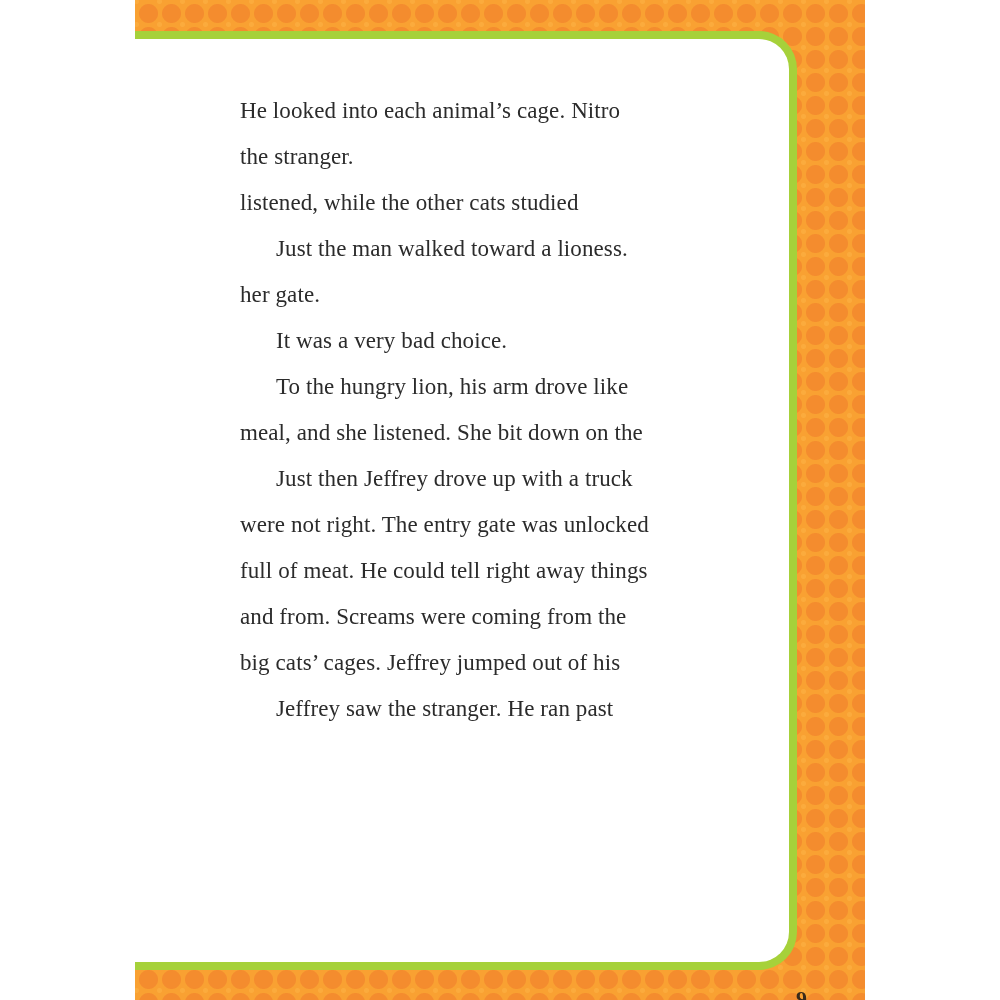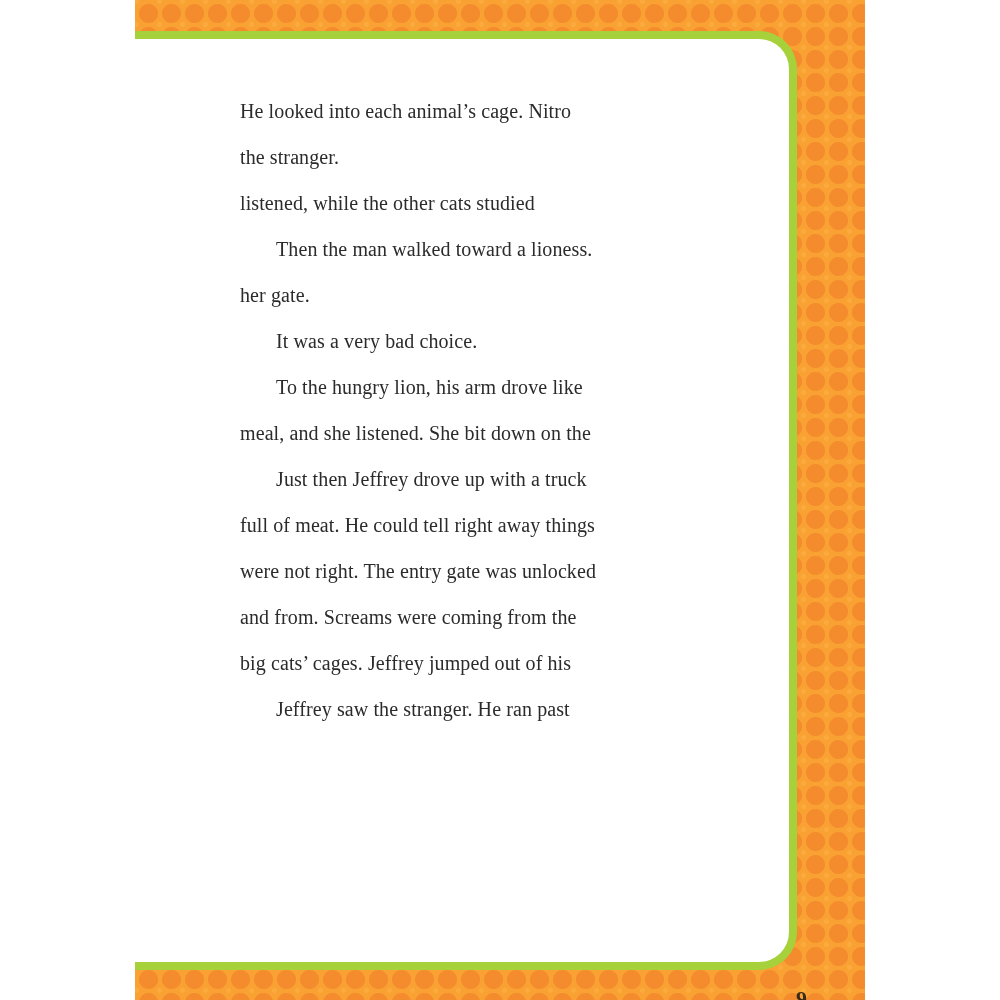--- a/index.html
+++ b/index.html
@@ -45,21 +45,21 @@
       border-radius: 0 38px 38px 0;
       z-index: 2;
     }
     .text-body {
       position: absolute;
       left: 240px;
       top: 88px;
       width: 500px;
       z-index: 3;
       font-family: "Liberation Serif", "DejaVu Serif", serif;
-      font-size: 20px;
+      font-size: 23px;
       line-height: 46px;
       color: #2b2b2b;
       letter-spacing: 0.1px;
     }
     .line {
       display: block;
       white-space: nowrap;
       height: 46px;
     }
     .line.indent {
@@ -81,26 +81,26 @@
 <body>
 
 <div class="page-frame"></div>
 
 <div class="content-card"></div>
 
 <div class="text-body">
   <span class="line">He looked into each animal’s cage. Nitro</span>
   <span class="line">the stranger.</span>
   <span class="line">listened, while the other cats studied</span>
-  <span class="line indent">Then the man walked toward a lioness.</span>
+  <span class="line indent">Just the man walked toward a lioness.</span>
   <span class="line">her gate.</span>
   <span class="line indent">It was a very bad choice.</span>
   <span class="line indent">To the hungry lion, his arm drove like</span>
   <span class="line">meal, and she listened. She bit down on the</span>
   <span class="line indent">Just then Jeffrey drove up with a truck</span>
+  <span class="line">were not right. The entry gate was unlocked</span>
   <span class="line">full of meat. He could tell right away things</span>
-  <span class="line">were not right. The entry gate was unlocked</span>
   <span class="line">and from. Screams were coming from the</span>
   <span class="line">big cats’ cages. Jeffrey jumped out of his</span>
   <span class="line indent">Jeffrey saw the stranger. He ran past</span>
 </div>
 
 <div class="page-number">9</div>
 
 </body></html>

